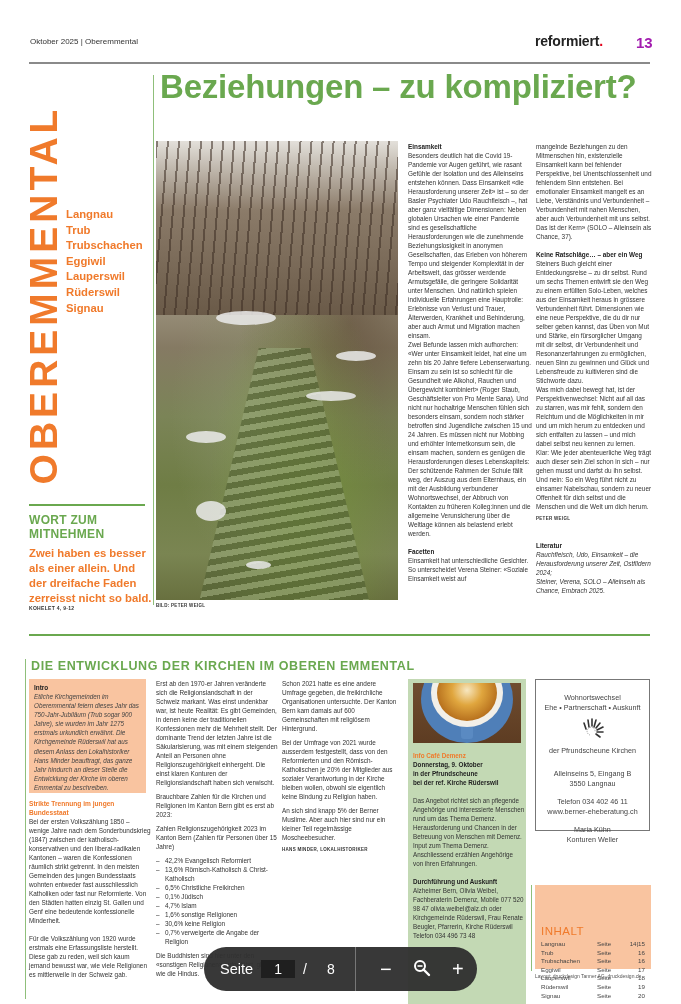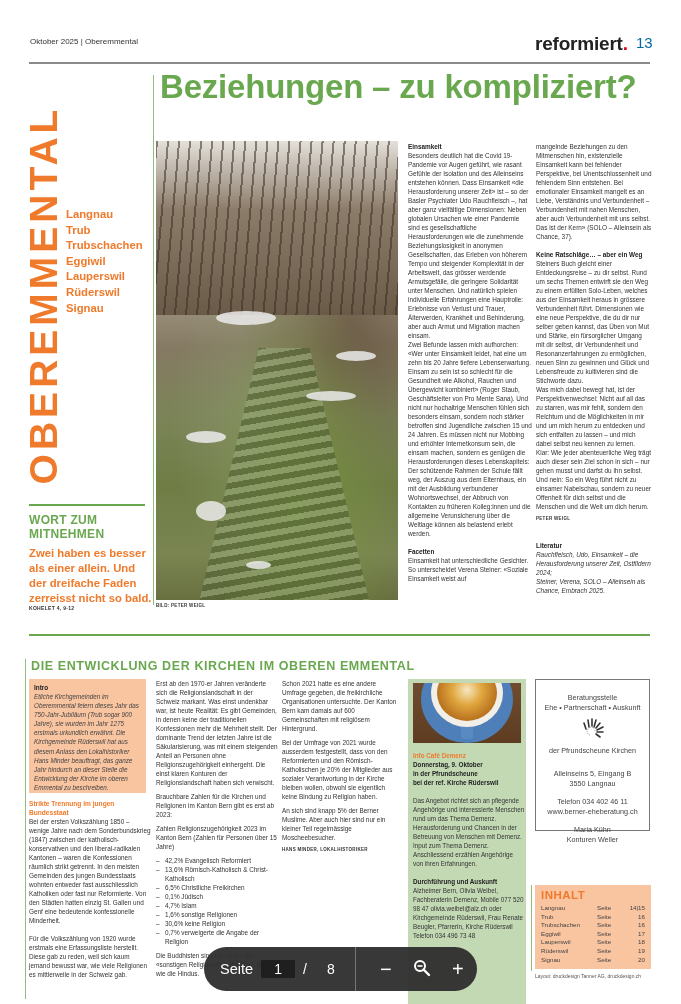--- a/index.html
+++ b/index.html
@@ -1,22 +1,22 @@
 <!DOCTYPE html>
 <html><head>
 <meta charset="utf-8">
 <style>
   * { box-sizing: border-box; margin: 0; padding: 0; }
   html, body { width: 681px; height: 1004px; overflow: hidden; background: #ffffff; }
   body { position: relative; font-family: "Liberation Sans", sans-serif; color: #333; }
 
   .header-left { position: absolute; left: 30px; top: 37px; font-size: 8px; color: #333; }
-  .header-brand { position: absolute; left: 535px; top: 33px; font-size: 19px; font-weight: bold; color: #222; letter-spacing: -0.2px; }
+  .header-brand { position: absolute; left: 535px; top: 33px; font-size: 14px; font-weight: bold; color: #222; letter-spacing: -0.2px; }
   .header-brand .dot { color: #e2001a; }
-  .header-page { position: absolute; left: 636px; top: 34px; font-size: 15px; font-weight: normal; color: #0369a1; }
+  .header-page { position: absolute; left: 636px; top: 34px; font-size: 15px; font-weight: bold; color: #a21caf; }
   .header-rule { position: absolute; left: 29px; top: 62px; width: 621px; height: 2px; background: #8a8a8a; }
 
   .region-vert { position: absolute; left: 24px; top: 75px; width: 40px; height: 440px; }
   .region-vert span { position: absolute; left: 50%; top: 50%; transform: translate(-50%, -50%) rotate(-90deg); white-space: nowrap; font-size: 39px; font-weight: bold; color: #f07a2b; letter-spacing: 4px; }
   .towns { position: absolute; left: 66px; top: 207px; }
   .towns div { font-size: 11.3px; font-weight: bold; color: #f07a2b; line-height: 15.6px; }
 
   .left-rule { position: absolute; left: 29px; top: 504px; width: 116px; height: 2px; background: #6aa84f; }
   .wort-title { position: absolute; left: 29px; top: 513px; width: 120px; font-size: 12px; font-weight: bold; color: #6aa84f; line-height: 14px; letter-spacing: 0.3px; }
   .wort-text { position: absolute; left: 29px; top: 546px; width: 125px; font-size: 11.3px; font-weight: bold; color: #f07a2b; line-height: 15px; }
@@ -68,21 +68,21 @@
   .cafe-img .coffee { position: absolute; left: 24px; top: -18px; width: 60px; height: 56px; border-radius: 50%; background: radial-gradient(circle at 50% 45%, #f7e7c0 0%, #e0a63e 35%, #b9731f 70%, #8e5316 100%); }
   .cafe-img .handle { position: absolute; left: 48px; top: 42px; width: 12px; height: 14px; border-radius: 3px; background: #5a8ac2; }
   .cafe-text { position: absolute; left: 5px; top: 72px; width: 112px; font-size: 6.3px; line-height: 9px; color: #333; }
   .cafe-text .orange { color: #f07a2b; font-weight: bold; }
   .cafe-text .b { font-weight: bold; color: #222; }
 
   .ad-box { position: absolute; left: 535px; top: 679px; width: 115px; height: 152px; border: 1.5px solid #777; text-align: center; font-size: 7.2px; color: #444; line-height: 9.5px; }
   .ad-logo { width: 30px; height: 26px; margin: 3px auto 2px; }
 
   .inhalt-box { position: absolute; left: 535px; top: 885px; width: 116px; height: 84px; background: #f9c4a0; padding: 3px 6px; }
-  .inhalt-title { font-size: 11.5px; font-weight: bold; color: #f07a2b; letter-spacing: 0.5px; line-height: 14px; margin-bottom: 2px; }
+  .inhalt-title { font-size: 11.5px; font-weight: normal; color: #f07a2b; letter-spacing: 0.5px; line-height: 14px; margin-bottom: 2px; margin-top: 36px; }
   .inhalt-row { display: flex; font-size: 6.2px; line-height: 8.6px; color: #444; }
   .inhalt-row .n { flex: 1; }
   .inhalt-row .s { width: 30px; }
   .inhalt-row .p { width: 18px; text-align: right; }
   .inhalt-vline { position: absolute; left: 531px; top: 885px; width: 1px; height: 86px; background: #8fbf7a; }
   .layout-credit { position: absolute; left: 535px; top: 973px; font-size: 5px; color: #555; }
 
   .viewer { position: absolute; left: 204px; top: 947px; width: 273px; height: 44px; border-radius: 22px; background: rgba(48,48,48,0.96); display: flex; align-items: center; }
   .v-label { color: #fff; font-size: 14.5px; margin-left: 16px; }
   .v-input { width: 34px; height: 18px; background: #1f1f1f; color: #fff; font-size: 14px; text-align: center; border: none; margin-left: 8px; font-family: "Liberation Sans", sans-serif; line-height: 18px; }
@@ -216,21 +216,21 @@
     <p>Das Angebot richtet sich an pflegende Angehörige und interessierte Menschen rund um das Thema Demenz.</p>
     <p>Herausforderung und Chancen in der Betreuung von Menschen mit Demenz. Input zum Thema Demenz. Anschliessend erzählen Angehörige von ihren Erfahrungen.</p>
     <div style="height:9px"></div>
     <p class="b">Durchführung und Auskunft</p>
     <p>Alzheimer Bern, Olivia Weibel, Fachberaterin Demenz, Mobile 077 520 98 47 olivia.weibel@alz.ch oder Kirchgemeinde Rüderswil, Frau Renate Beugler, Pfarrerin, Kirche Rüderswil Telefon 034 496 73 48</p>
   </div>
 </div>
 
 <div class="ad-box">
   <div style="height:13px"></div>
-  <div>Beratungsstelle</div>
+  <div>Wohnortswechsel</div>
   <div>Ehe • Partnerschaft • Auskunft</div>
   <svg class="ad-logo" viewBox="0 0 30 26">
     <g stroke="#333" stroke-width="1.6" stroke-linecap="round">
       <line x1="6" y1="8" x2="8" y2="14"></line>
       <line x1="10" y1="5" x2="11" y2="12"></line>
       <line x1="14" y1="4" x2="14" y2="11"></line>
       <line x1="18" y1="5" x2="16" y2="12"></line>
       <line x1="22" y1="8" x2="18" y2="13"></line>
       <line x1="25" y1="12" x2="19" y2="15"></line>
       <line x1="25" y1="17" x2="19" y2="17"></line>

